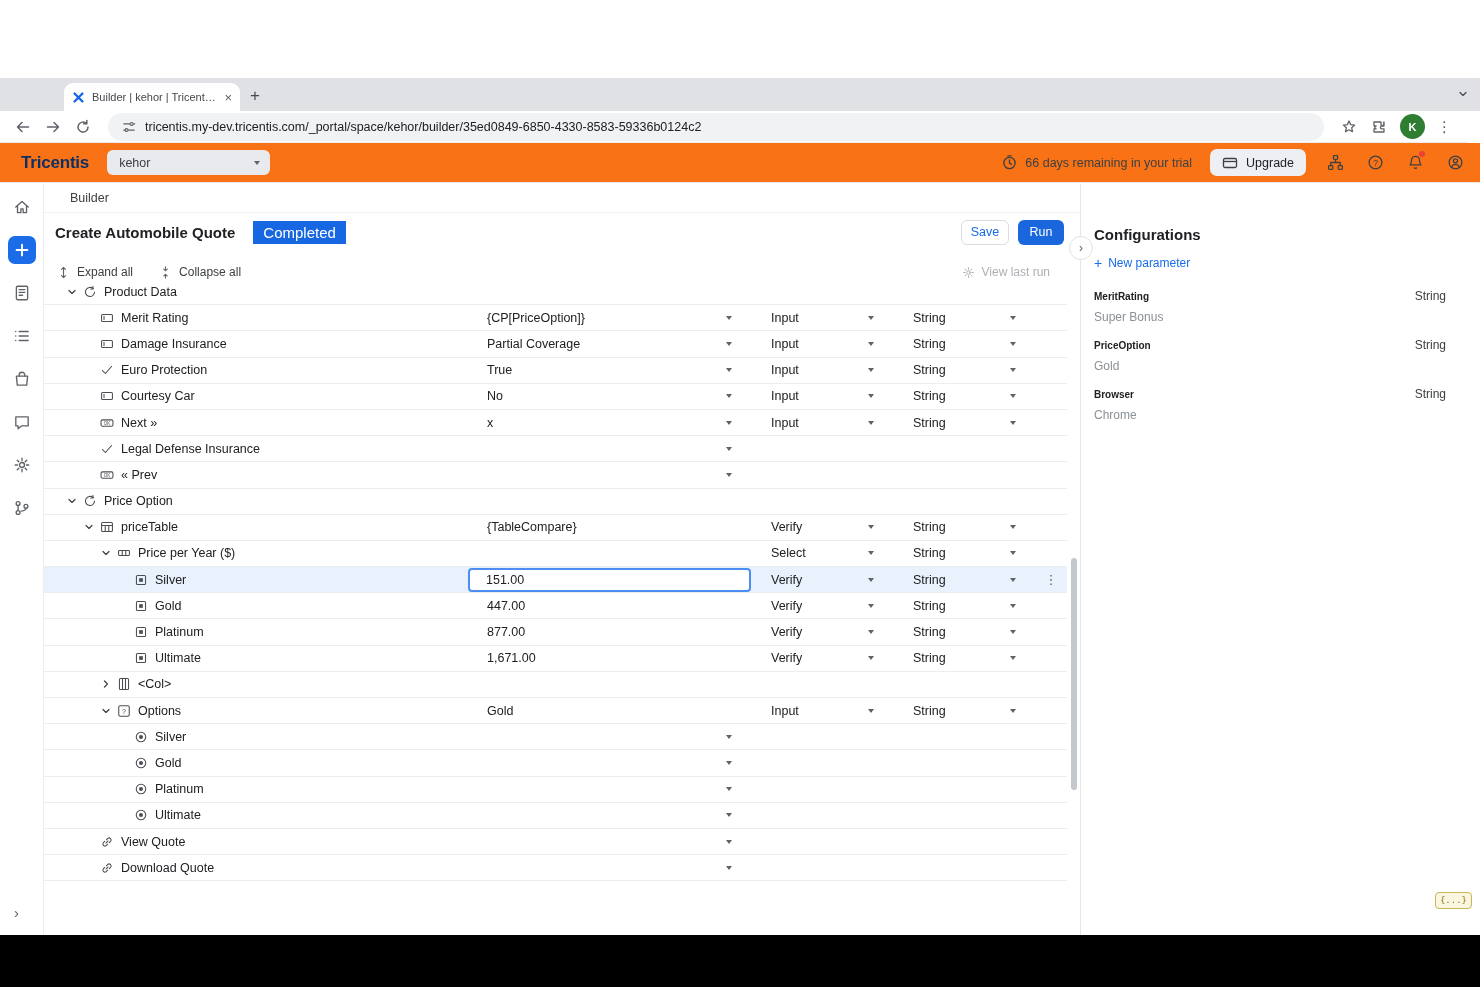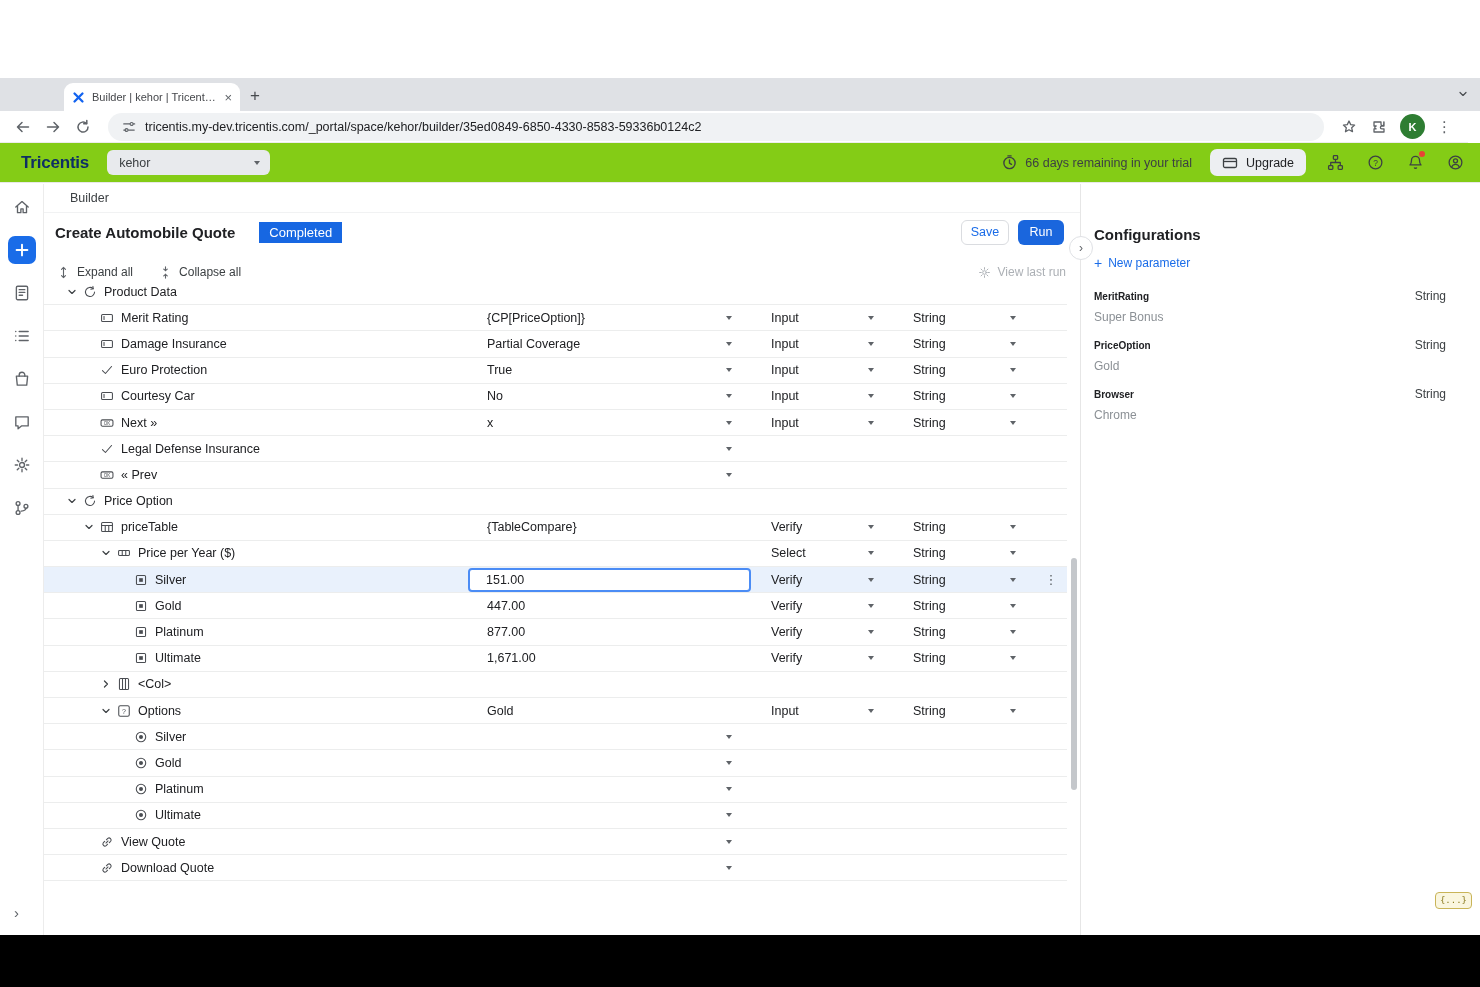--- a/index.html
+++ b/index.html
@@ -20,21 +20,21 @@
   .urlbar{position:absolute;top:111px;left:0;right:12px;height:32px;background:#fff;display:flex;align-items:center;padding:0 12px 0 10px;box-sizing:border-box;border-bottom:1px solid #ececec;gap:4px;}
   .nav-ic{width:26px;height:26px;display:flex;align-items:center;justify-content:center;color:#5f6368;}
   .nav-ic svg{width:16px;height:16px;}
   .urlpill{flex:1;height:28px;background:#f0f2f4;border-radius:14px;display:flex;align-items:center;gap:9px;padding:0 14px;margin:0 8px;min-width:0;}
   .urlpill svg{width:14px;height:14px;color:#5f6368;flex:none;}
   .urltext{font-size:12.5px;color:#202124;white-space:nowrap;overflow:hidden;text-overflow:ellipsis;}
   .chrome-avatar{width:25px;height:25px;border-radius:50%;background:#2e7d32;color:#fff;font-size:11px;font-weight:700;display:flex;align-items:center;justify-content:center;margin:0 4px;}
   .kebab{font-size:15px;color:#5f6368;padding:0 4px;}
 
   
-  .appheader{position:absolute;top:143px;left:0;right:0;height:40px;background:#84cc16;border-bottom:1px solid #e8e8e8;display:flex;align-items:center;padding:0 14px;box-sizing:border-box;}
+  .appheader{position:absolute;top:143px;left:0;right:0;height:40px;background:#f97316;border-bottom:1px solid #e8e8e8;display:flex;align-items:center;padding:0 14px;box-sizing:border-box;}
   .brandwrap{display:flex;align-items:center;gap:7px;}
   .brand{font-size:17px;font-weight:700;color:#0e2f64;letter-spacing:-.2px;}
   .ws-select{margin-left:18px;width:163px;height:25px;background:#e8eaed;border-radius:6px;display:flex;align-items:center;justify-content:space-between;padding:0 10px 0 12px;box-sizing:border-box;}
   .ws-label{font-size:12.5px;color:#3c4043;}
   .hdr-right{margin-left:auto;display:flex;align-items:center;gap:18px;}
   .trial{display:flex;align-items:center;gap:7px;font-size:12.5px;color:#3c4043;}
   .trial svg,.hicon svg{width:17px;height:17px;color:#3c4043;}
   .upgrade{height:27px;border-radius:7px;background:#edeff2;display:flex;align-items:center;gap:8px;padding:0 12px;font-size:12.5px;color:#202124;}
   .upgrade svg{width:16px;height:16px;color:#3c4043;}
   .hicon{position:relative;width:22px;height:22px;display:flex;align-items:center;justify-content:center;color:#3c4043;}
@@ -48,28 +48,28 @@
   .sb-expand{position:absolute;left:12px;bottom:14px;font-size:15px;color:#5f6368;}
 
   .main{position:absolute;top:184px;left:44px;width:1036px;bottom:52px;background:#fff;overflow:hidden;}
   .rpanel{position:absolute;top:184px;left:1080px;right:0;bottom:52px;background:#fff;border-left:1px solid #e6e6e6;box-sizing:border-box;}
   .bottombar{position:absolute;left:0;right:0;bottom:0;height:52px;background:#000;}
 
   
   .breadcrumb{height:29px;display:flex;align-items:center;padding-left:26px;font-size:12.5px;color:#3c4043;border-bottom:1px solid #f1f2f3;box-sizing:border-box;}
   .titlerow{height:38px;display:flex;align-items:center;padding:0 16px 0 11px;box-sizing:border-box;}
   .page-title{font-size:15px;font-weight:700;color:#202124;}
-  .badge{margin-left:24px;background:#1767e2;color:#fff;font-size:13px;border-radius:0;padding:3px 10px;}
+  .badge{margin-left:18px;background:#1767e2;color:#fff;font-size:15px;border-radius:0;padding:3px 10px;}
   .btn{height:25px;border-radius:6px;font-size:12.5px;display:flex;align-items:center;justify-content:center;box-sizing:border-box;}
   .btn-save{margin-left:auto;width:48px;border:1px solid #dadce0;background:#fff;color:#1a6ce8;}
   .btn-run{margin-left:9px;width:46px;background:#1a66dd;color:#fff;}
   .toolbar{height:28px;display:flex;align-items:flex-end;padding:0 14px 0 13px;box-sizing:border-box;font-size:12px;color:#3c4043;}
   .tool{display:flex;align-items:center;gap:7px;margin-right:26px;}
   .tool svg{width:13px;height:13px;color:#5f6368;}
-  .tool-disabled{margin-left:auto;margin-right:0;color:#acb0b5;}
+  .tool-disabled{margin-left:auto;margin-right:16px;color:#acb0b5;}
   .tool-disabled svg{color:#acb0b5;}
 
   
   .thead{height:24px;display:flex;width:1023px;border-top:1px solid #e7e8ea;border-bottom:1px solid #e7e8ea;box-sizing:border-box;align-items:center;}
   .hcell{height:100%;display:flex;align-items:center;font-size:11.5px;color:#5f6368;box-sizing:border-box;border-right:1px solid #e4e6e8;}
   .c-name{width:424px;}.c-value{width:283px;}.c-action{width:142px;}.c-dtype{width:142px;}
   .c-menu{width:32px;border-right:none;}
   .hcell.c-name{padding-left:18px;}
   .hcell.c-value{padding-left:19px;}
   .hcell.c-action,.hcell.c-dtype{padding-left:20px;}

